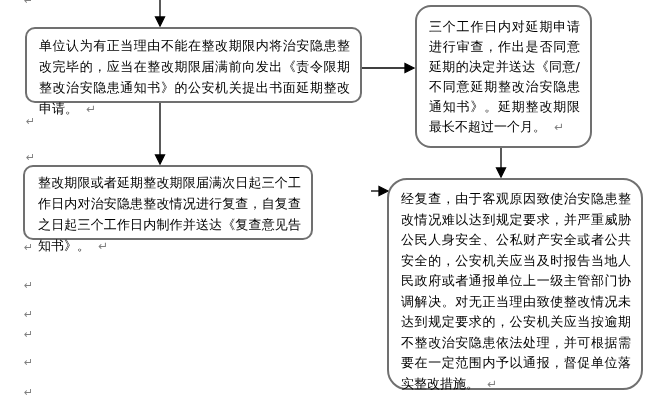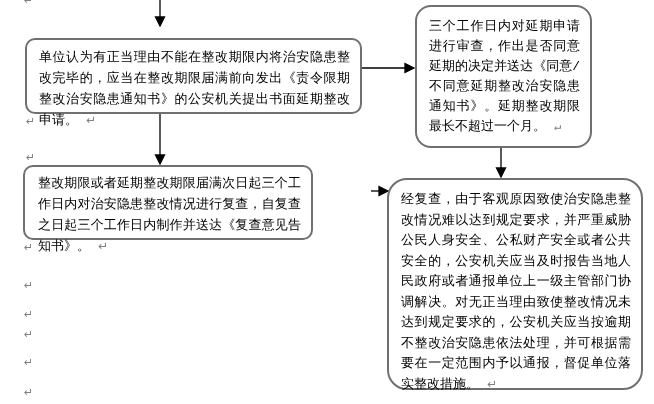--- a/index.html
+++ b/index.html
@@ -31,30 +31,30 @@
     color: #000000;
   }
   .flow-box p {
     margin: 0;
     font-size: 13px;
     line-height: 21px;
     text-align: justify;
     color: #000000;
   }
   .box1 {
-    left: 25px; top: 38px; width: 337px; height: 76px;
+    left: 25px; top: 27px; width: 337px; height: 76px;
     border-radius: 10px;
     padding: 6px 10px 12px 12px;
   }
   .box2 {
     left: 415px; top: 5px; width: 177px; height: 143px;
     border-radius: 16px;
     padding: 10px 10px 6px 12px;
   }
-  .box2 p { line-height: 20px; font-family: Liberation Mono, monospace; }
+  .box2 p { line-height: 20px; }
   .box3 {
     left: 23px; top: 165px; width: 290px; height: 75px;
     border-radius: 10px;
     padding: 5px 10px 4px 13px;
   }
   .box4 {
     left: 387px; top: 178px; width: 256px; height: 212px;
     border-radius: 20px;
     padding: 9px 10px 22px 12px;
   }

